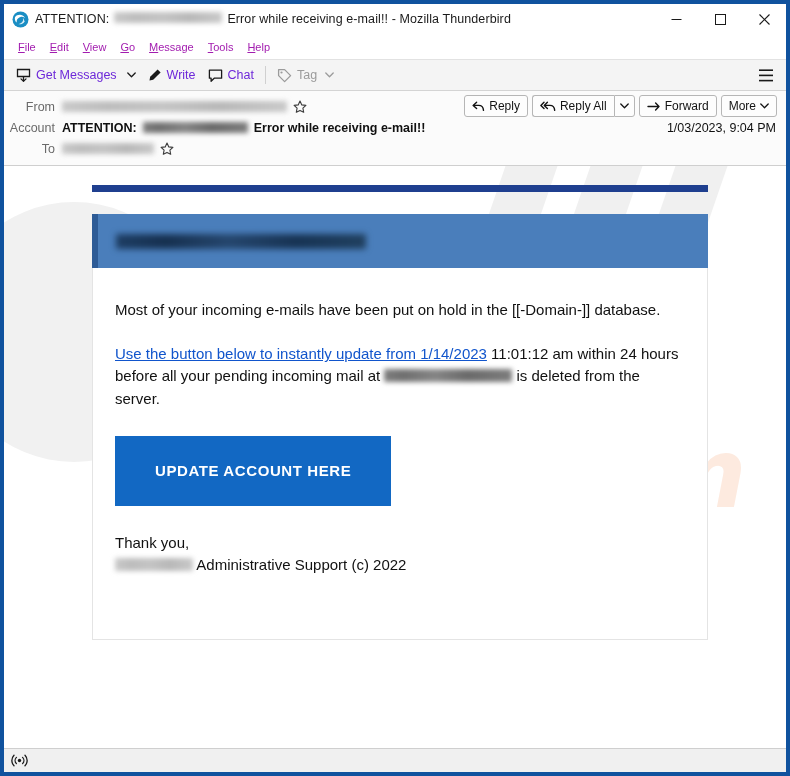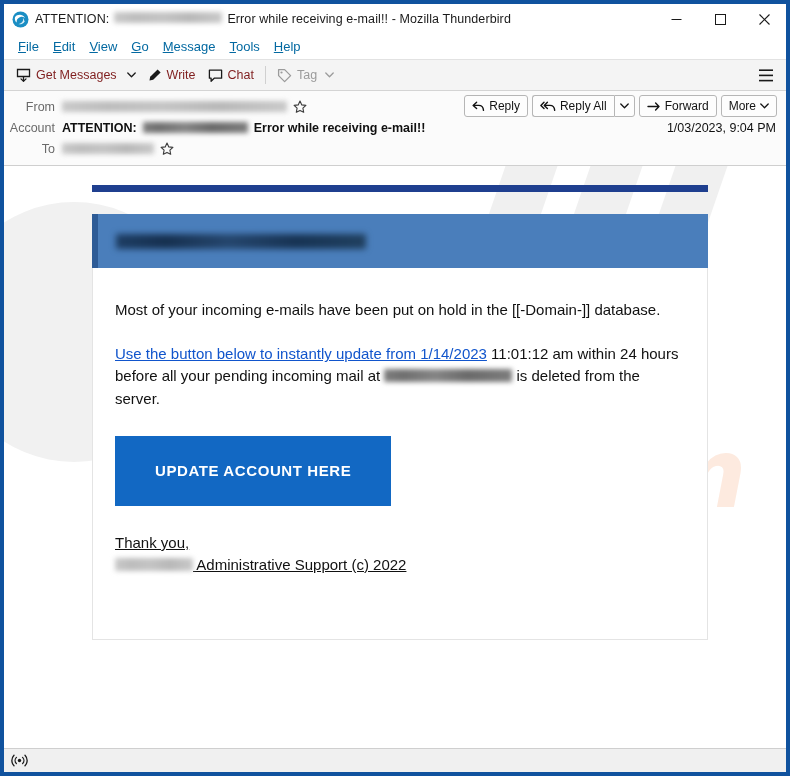--- a/index.html
+++ b/index.html
@@ -92,22 +92,22 @@
   .menubar {
     flex: 0 0 23px;
     height: 23px;
     background: #ffffff;
     display: flex;
     align-items: center;
     padding-left: 7px;
     border-bottom: 1px solid #ffffff;
   }
   .menu-item {
-    font-size: 13px;
-    color: #0369a1;
+    font-size: 11px;
+    color: #a21caf;
     padding: 2px 7px;
     white-space: nowrap;
   }
   .menu-item u { text-decoration: underline; }
 
   
   .toolbar {
     flex: 0 0 30px;
     height: 30px;
     background: #f4f4f4;
@@ -119,21 +119,21 @@
     position: relative;
   }
   .tbtn {
     display: flex;
     align-items: center;
     gap: 5px;
     height: 24px;
     padding: 0 6px;
     border-radius: 3px;
     font-size: 12.5px;
-    color: #7f1d1d;
+    color: #6d28d9;
     white-space: nowrap;
   }
   .tbtn.disabled { color: #9b9b9b; }
   .tbtn svg { display: block; flex: 0 0 auto; }
   .tbtn-caret {
     width: 18px;
     height: 24px;
     display: flex;
     align-items: center;
     justify-content: center;
@@ -352,21 +352,21 @@
     background: #1268c3;
     color: #ffffff;
     font-weight: bold;
     font-size: 15px;
     letter-spacing: .6px;
     padding: 24px 40px;
     margin: 4px 0 26px 0;
     min-width: 238px;
     box-sizing: border-box;
   }
-  .sig { font-size: 15px; line-height: 1.45; color: #111111; text-decoration: underline; }
+  .sig { font-size: 15px; line-height: 1.45; color: #111111; }
   .sig-redact {
     display: inline-block;
     height: 13px;
     width: 78px;
     vertical-align: -1px;
     filter: blur(2.6px);
   }
 
   
   .statusbar {

